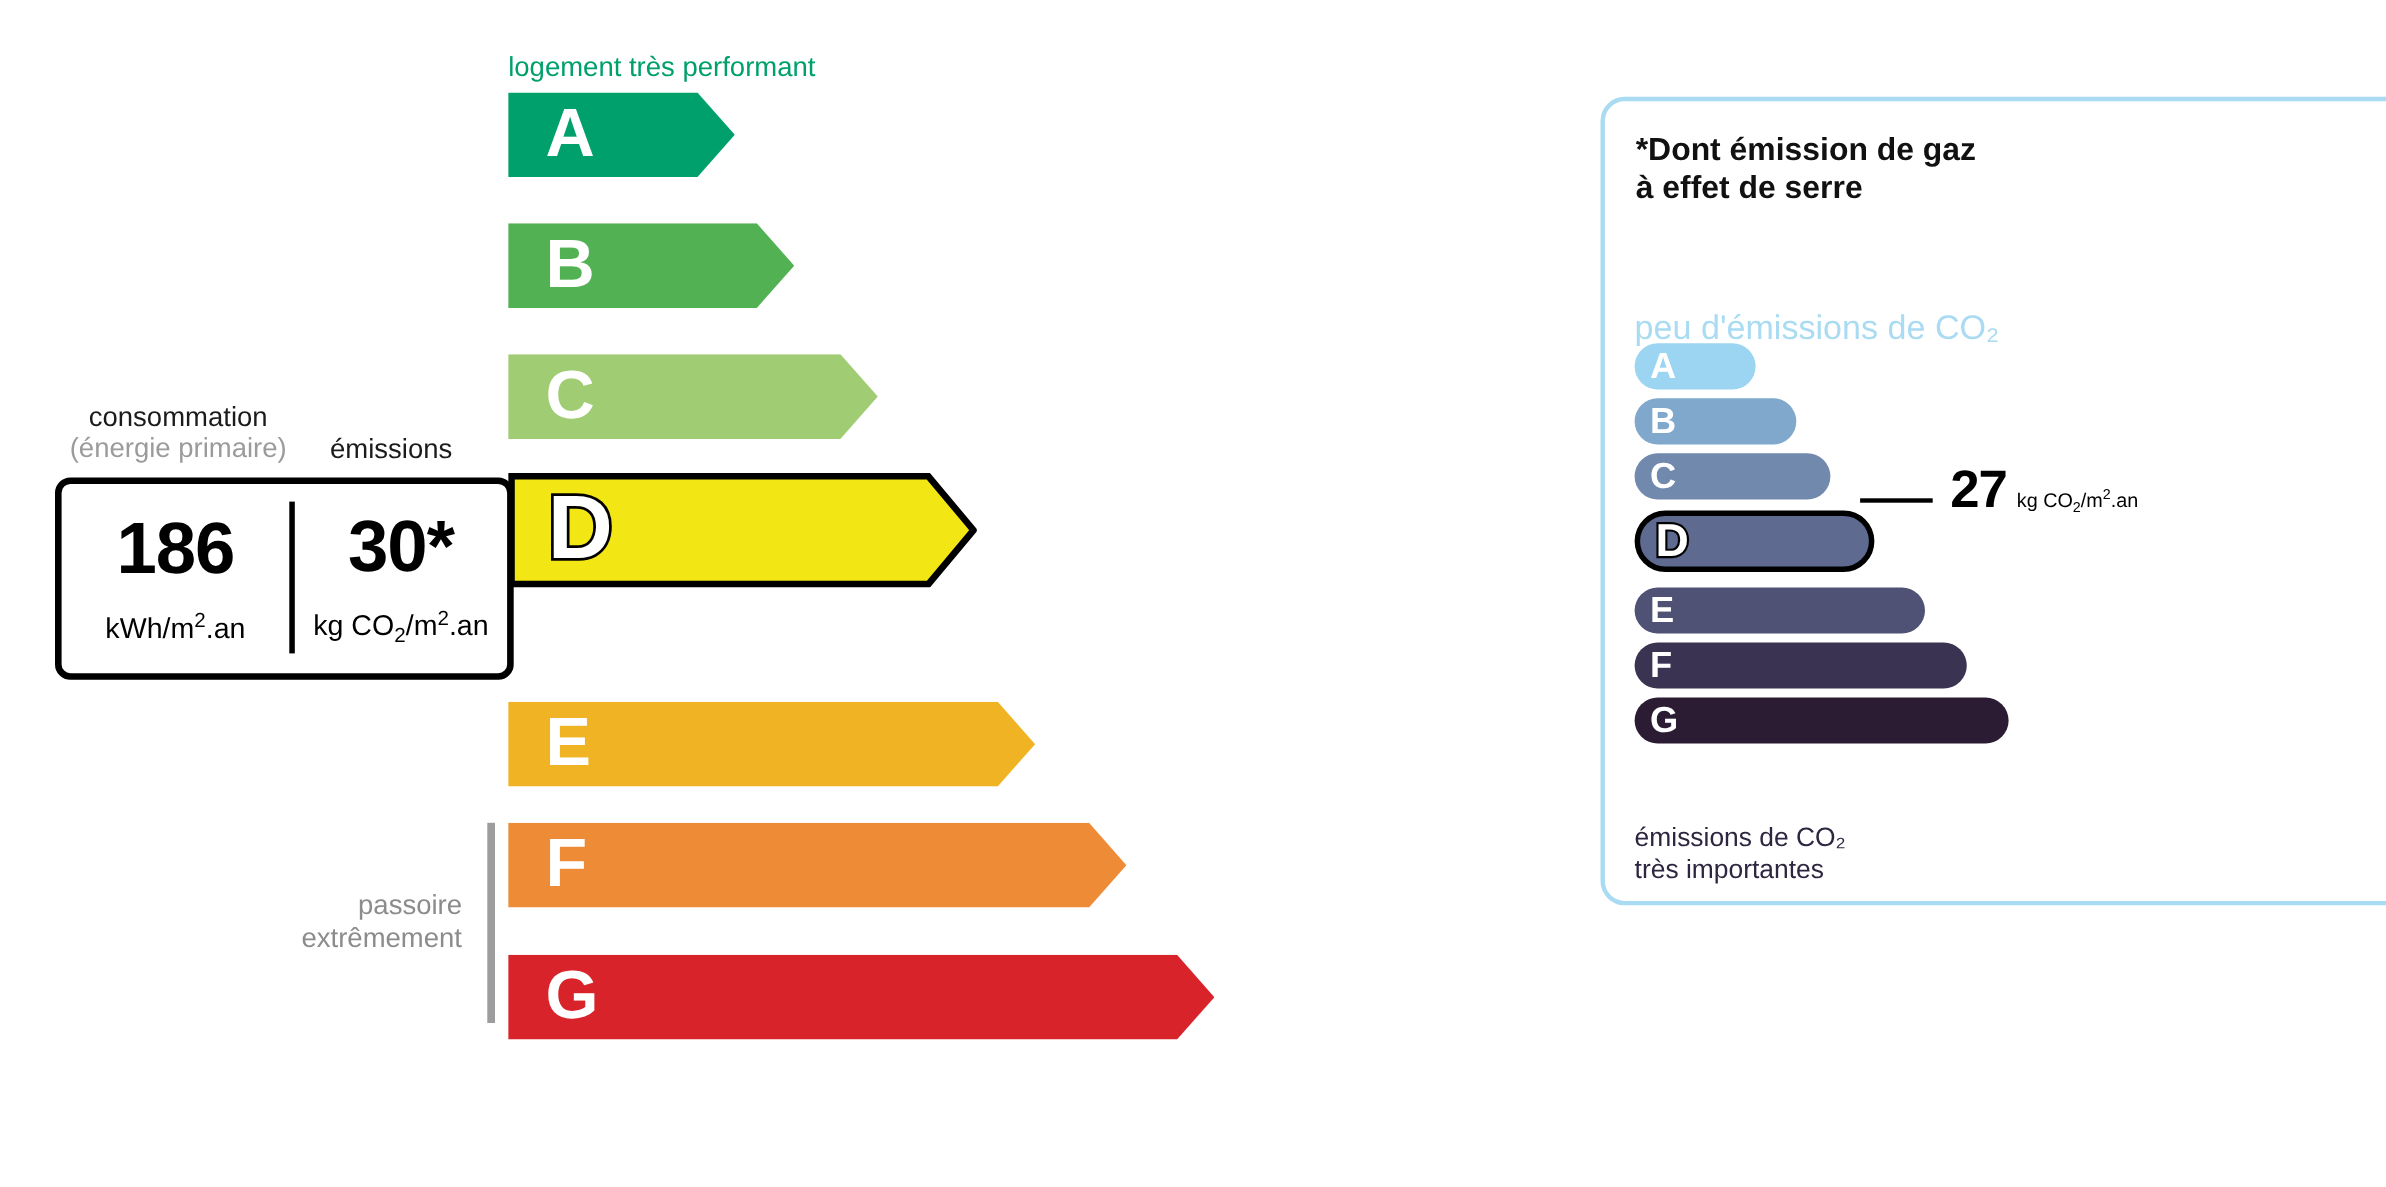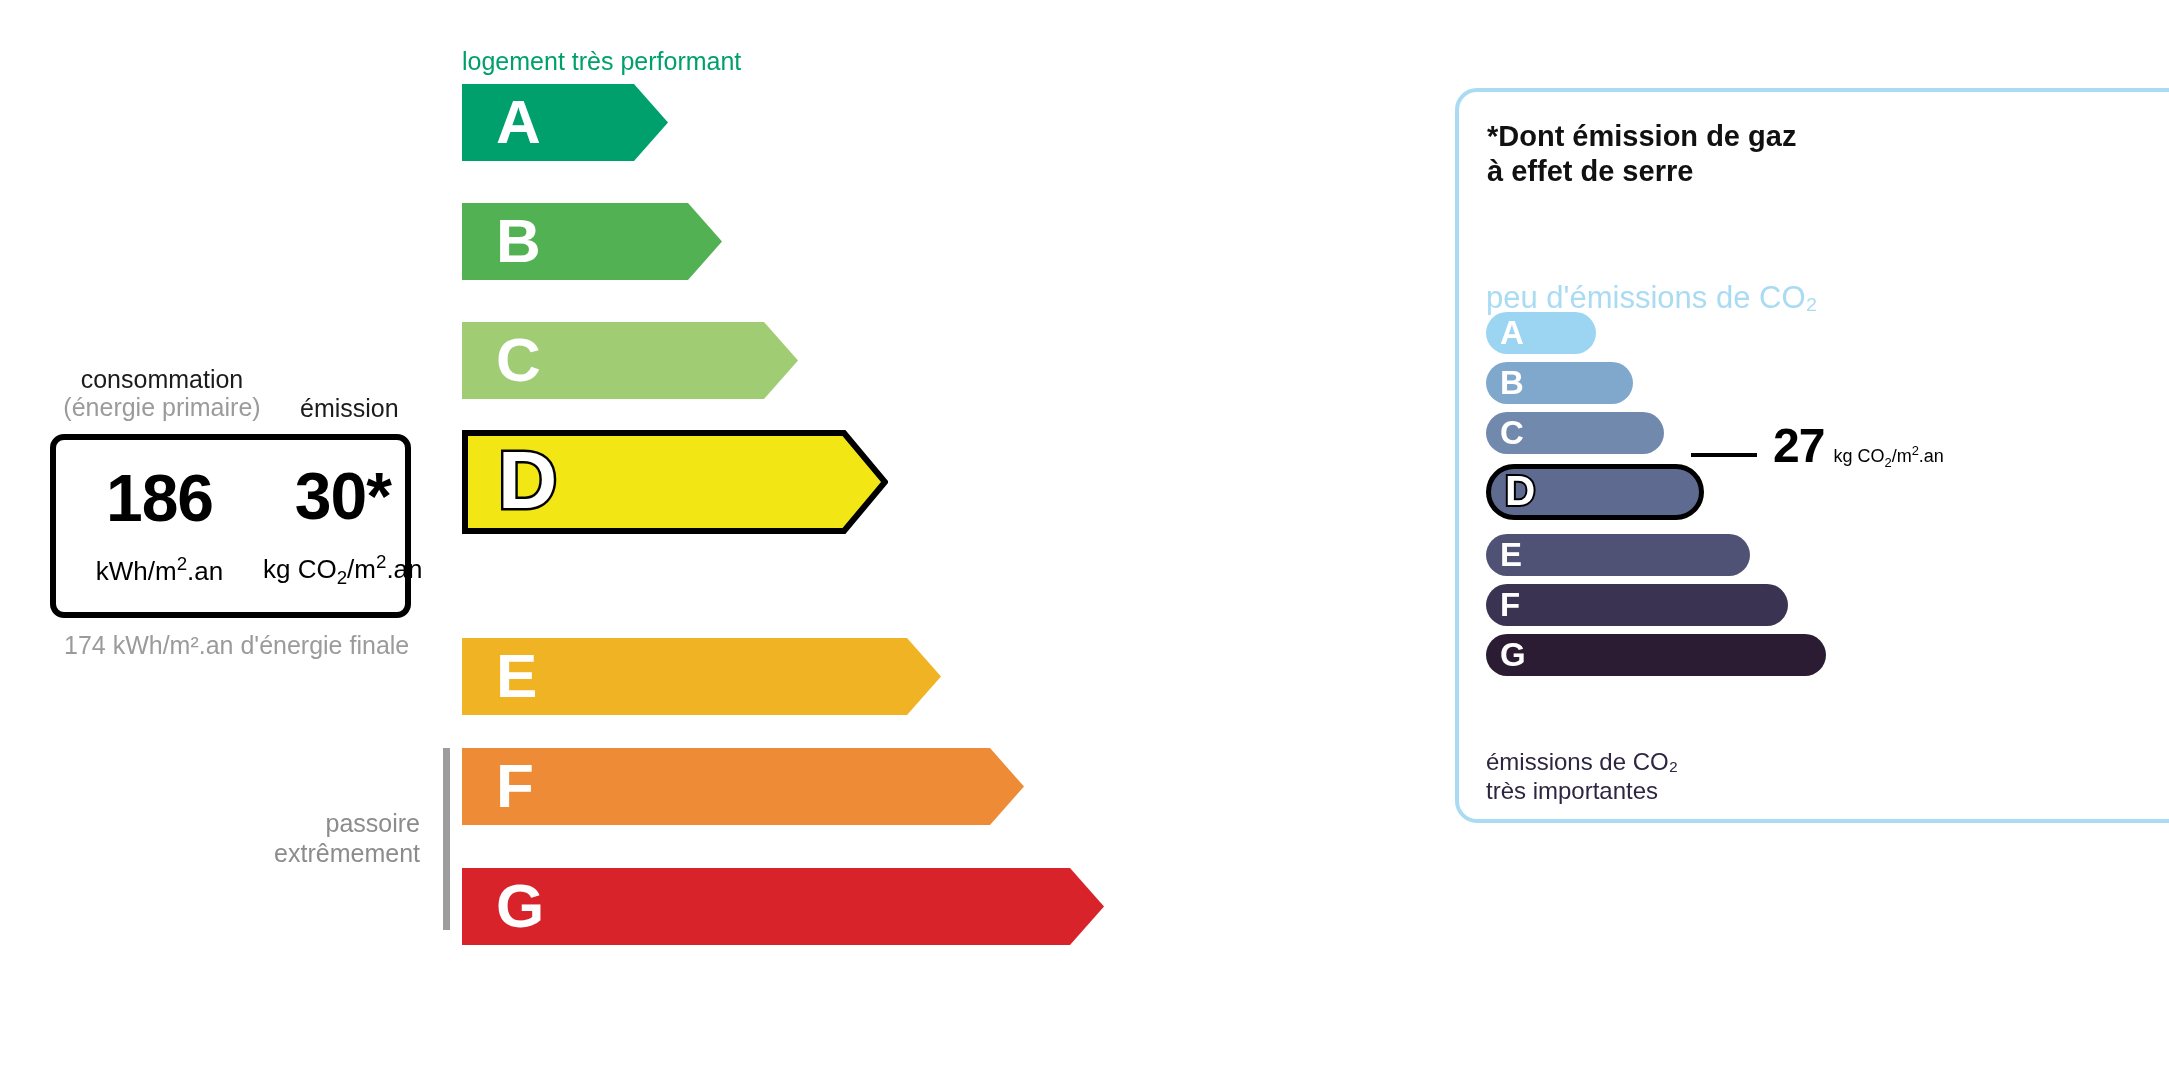--- a/index.html
+++ b/index.html
@@ -70,21 +70,21 @@
     color: #ffffff;
     -webkit-text-stroke: 5px #000000;
     paint-order: stroke fill;
     left: 36px;
   }
 
   
   #value-box {
     position: absolute;
     left: 50px; top: 434px;
-    width: 361px; height: 184px;
+    width: 417px; height: 184px;
     background: #ffffff;
     border: 6px solid #000000;
     border-radius: 14px;
     box-sizing: border-box;
     z-index: 6;
     display: flex;
     align-items: stretch;
   }
   .value-cell {
     flex: 1 1 0;
@@ -307,36 +307,34 @@
         <div class="arrow-letter">G</div>
       </div>
     </div>
 
 
   <div id="label-consommation">
     <span>consommation</span>
     <span class="sublabel">(énergie primaire)</span>
   </div>
 
-  <div id="label-emissions">émission</div>
+  <div id="label-emissions">émissions</div>
 
   <div id="value-box">
     <div class="value-cell first">
       <div class="value-num">186</div>
       <div class="value-unit"><span>kWh/m</span><span class="sup">2</span><span>.an</span></div>
     </div>
     <div class="value-divider"></div>
     <div class="value-cell">
       <div class="value-num">30*</div>
       <div class="value-unit"><span>kg CO</span><span class="sub">2</span><span>/m</span><span class="sup">2</span><span>.an</span></div>
     </div>
   </div>
 
-  <div id="final-energy-note">174 kWh/m².an
-d'énergie finale</div>
 
   <div id="passoire-label">passoire
 extrêmement</div>
   <div id="passoire-bar"></div>
 </div>
 
 <div id="co2-panel">
   <div id="co2-title">*Dont émission de gaz
 à effet de serre</div>
   <div id="co2-top-caption">peu d'émissions de CO₂</div>

